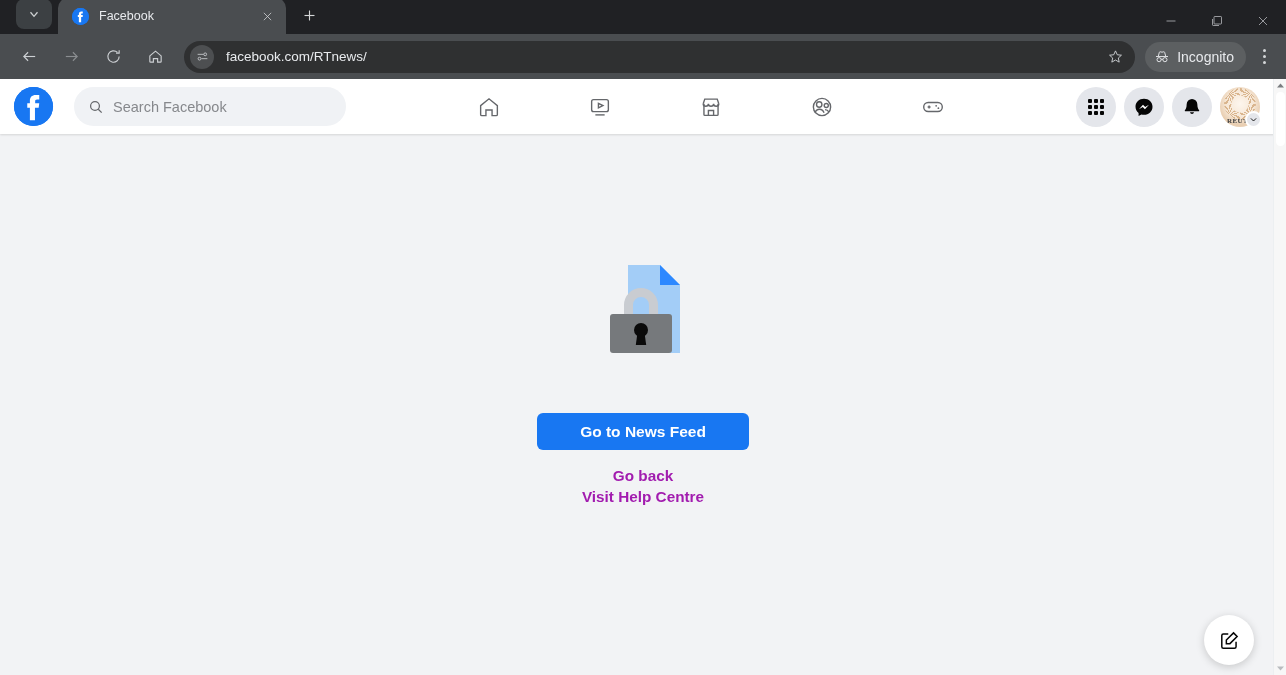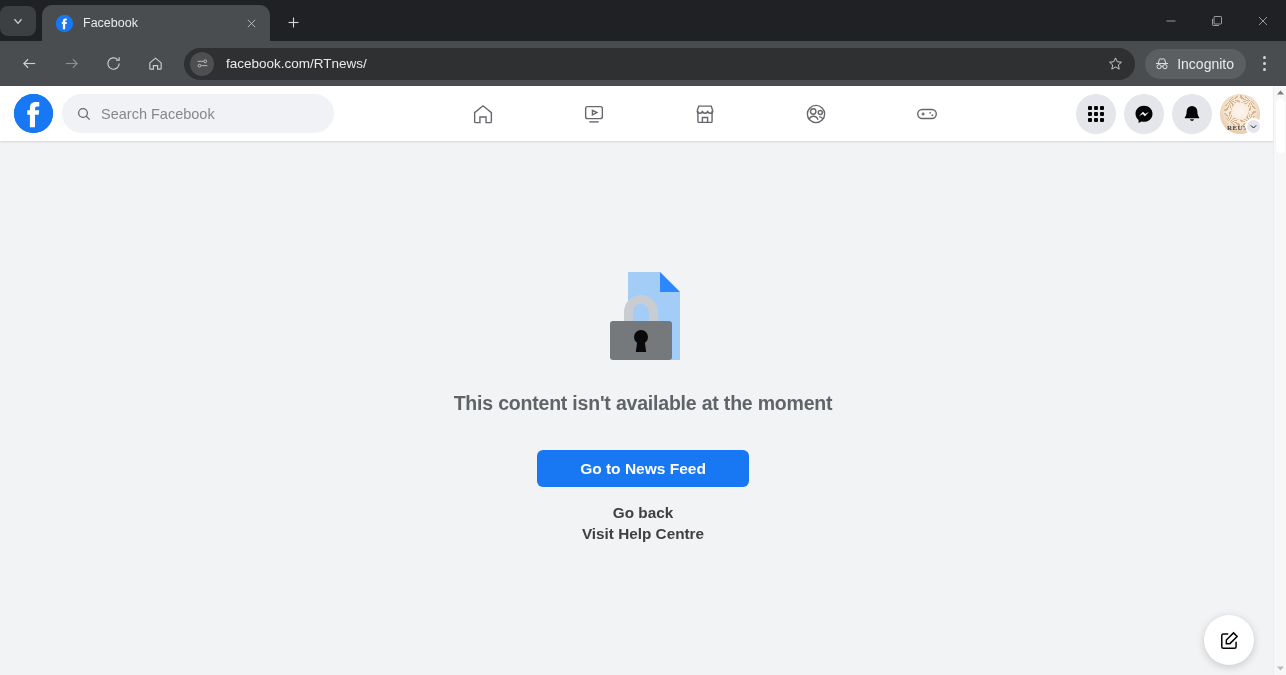--- a/index.html
+++ b/index.html
@@ -7,25 +7,25 @@
     width: 1286px; height: 675px;
     font-family: "Liberation Sans", sans-serif;
     overflow: hidden;
     background: #f0f2f5;
   }
 
   
   .browser { width: 1286px; height: 675px; display: flex; flex-direction: column; }
 
   .tabstrip {
-    height: 41px;
+    height: 34px;
     background: #202124;
     display: flex;
     align-items: flex-end;
-    padding-left: 0;
+    padding-left: 16px;
     position: relative;
     flex: none;
   }
 
   .tab-search {
     width: 36px; height: 30px;
     margin-bottom: 5px;
     background: #3c4043;
     border-radius: 8px;
     display: flex; align-items: center; justify-content: center;
@@ -168,21 +168,21 @@
   .fbnav {
     height: 55px;
     background: #ffffff;
     display: flex;
     align-items: center;
     padding: 0 14px;
     box-shadow: 0 1px 2px rgba(0,0,0,0.12);
     position: relative;
     z-index: 5;
   }
-  .fb-left { display: flex; flex: none; }
+  .fb-left { display: flex; flex: none; gap: 12px; }
   .fb-logo {
     width: 39px; height: 39px; border-radius: 50%;
     background: #1877f2;
     display: flex; align-items: center; justify-content: center;
     flex: none; cursor: pointer;
     position: relative;
   }
   .fb-logo svg { width: 39px; height: 39px; }
 
   .fb-search {
@@ -293,21 +293,21 @@
     background: #1877f2;
     border: none; border-radius: 6px;
     color: #fff;
     font-size: 15.5px; font-weight: bold;
     font-family: "Liberation Sans", sans-serif;
     cursor: pointer;
     display: flex; align-items: center; justify-content: center;
   }
   .link {
     margin-top: 17px;
-    color: #404040;
+    color: #a21caf;
     font-size: 15.3px;
     font-weight: bold;
     text-decoration: none;
     cursor: pointer;
   }
   .link.second { margin-top: 3px; }
 
   
   .fab {
     position: absolute;
@@ -576,21 +576,20 @@
         <svg viewBox="0 0 112 100" width="112" height="100">
           <path d="M41 6 h32 l20 20 v68 h-52 z" fill="#a3cdf7"></path>
           <path d="M73 6 l20 20 h-20 z" fill="#2d88ff"></path>
           <path d="M37 46 a17 17 0 0 1 34 0 v12 h-9 v-12 a8 8 0 0 0 -16 0 v12 h-9 z" fill="#c9ccd1"></path>
           <rect x="23" y="55" width="62" height="39" rx="3" fill="#76797c"></rect>
           <circle cx="54" cy="71" r="7" fill="#0a0a0a"></circle>
           <path d="M50.6 73 h6.8 l1.8 13 h-10.4 z" fill="#0a0a0a"></path>
         </svg>
       </div>
 
-      <div class="err-title">This content isn't available at the moment</div>
 
       <button class="btn-primary">Go to News Feed</button>
 
       <a class="link">Go back</a>
       <a class="link second">Visit Help Centre</a>
     </div>
 
     <div class="fab">
       <svg viewBox="0 0 24 24">
         <path d="M19.5 13.5V19a1.8 1.8 0 0 1-1.8 1.8H5a1.8 1.8 0 0 1-1.8-1.8V6.3A1.8 1.8 0 0 1 5 4.5h5.6"></path>

